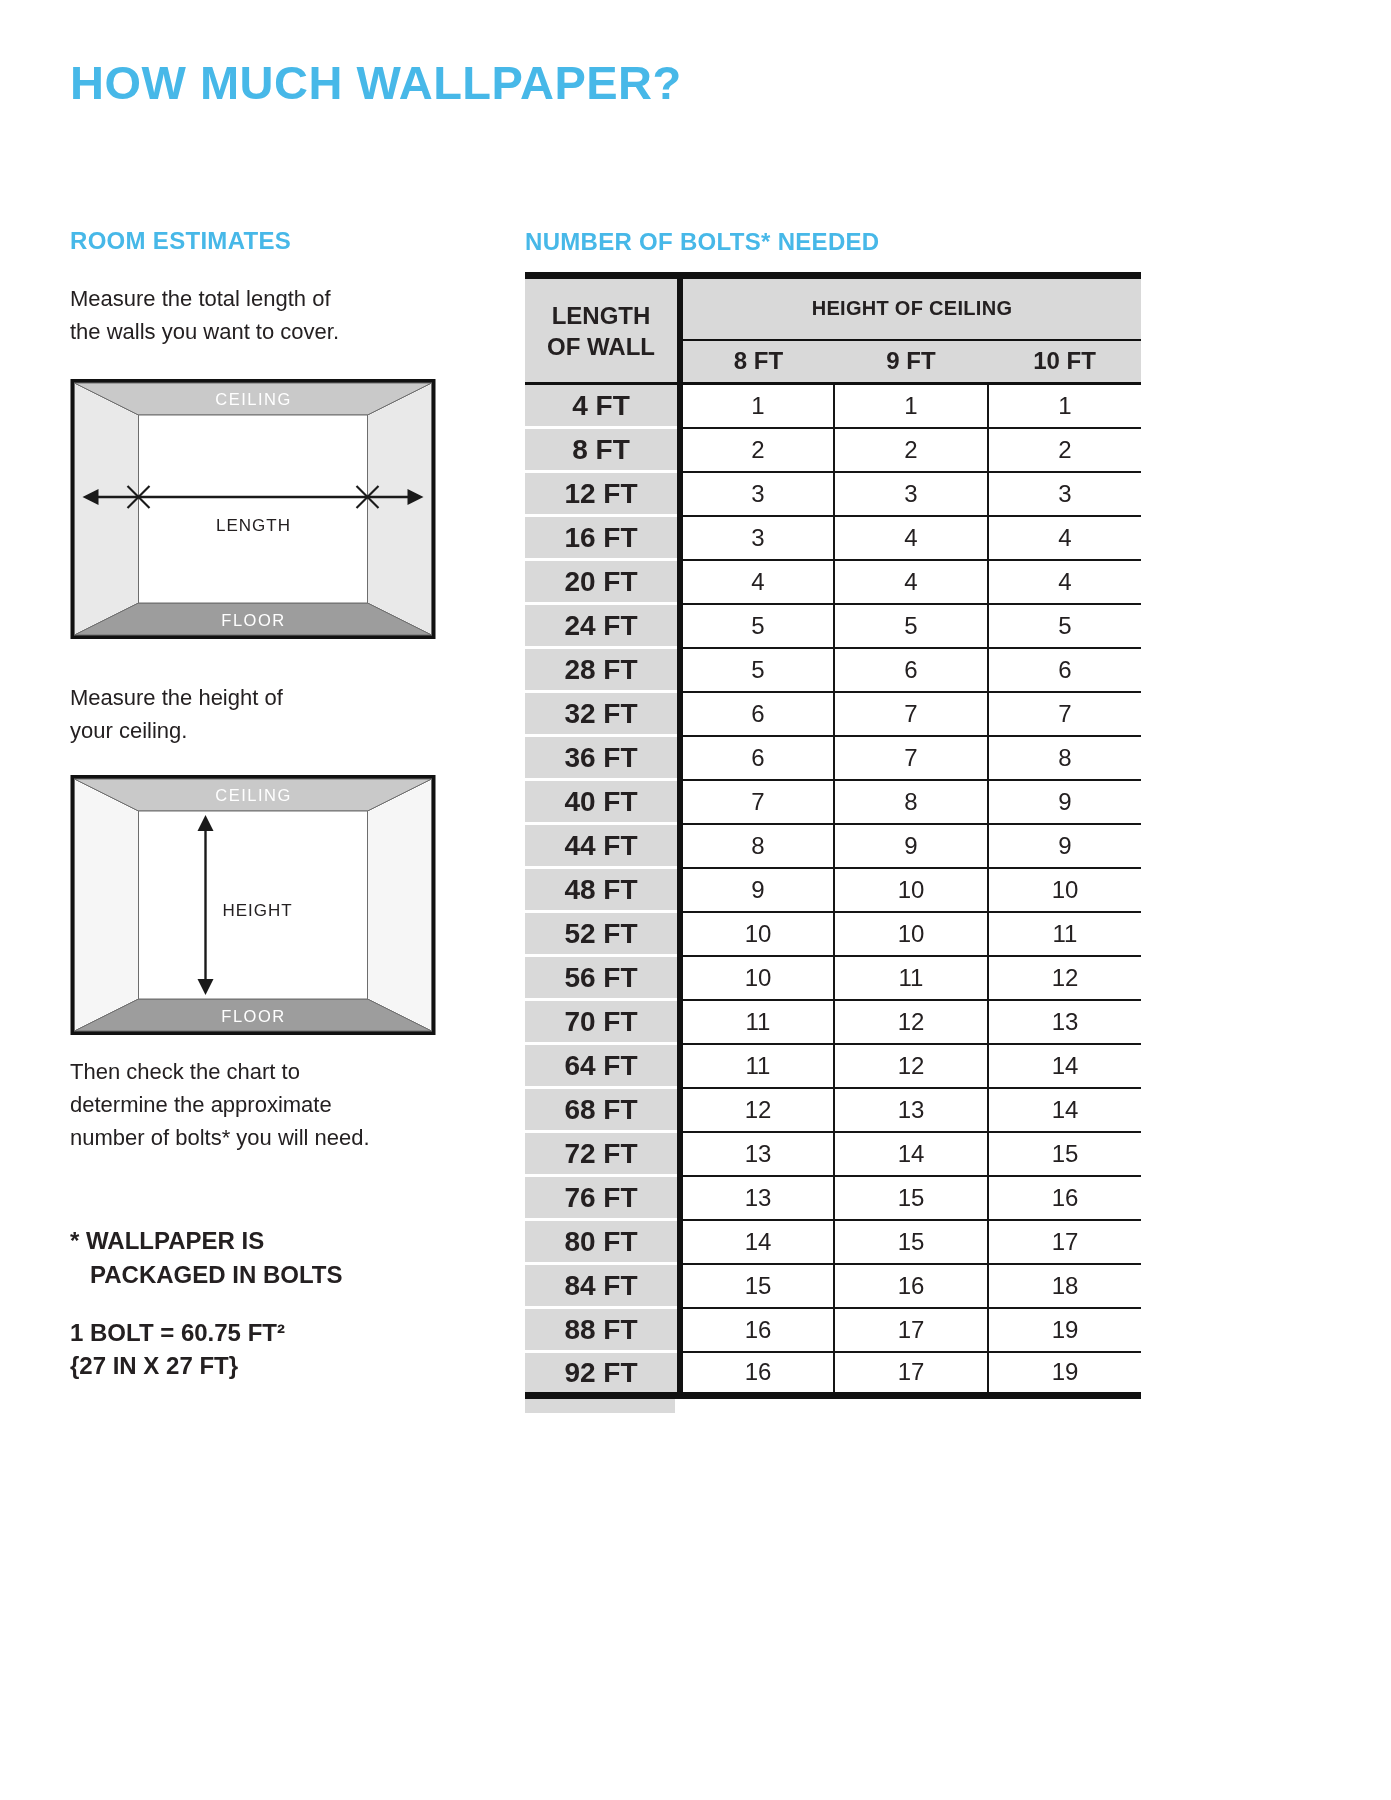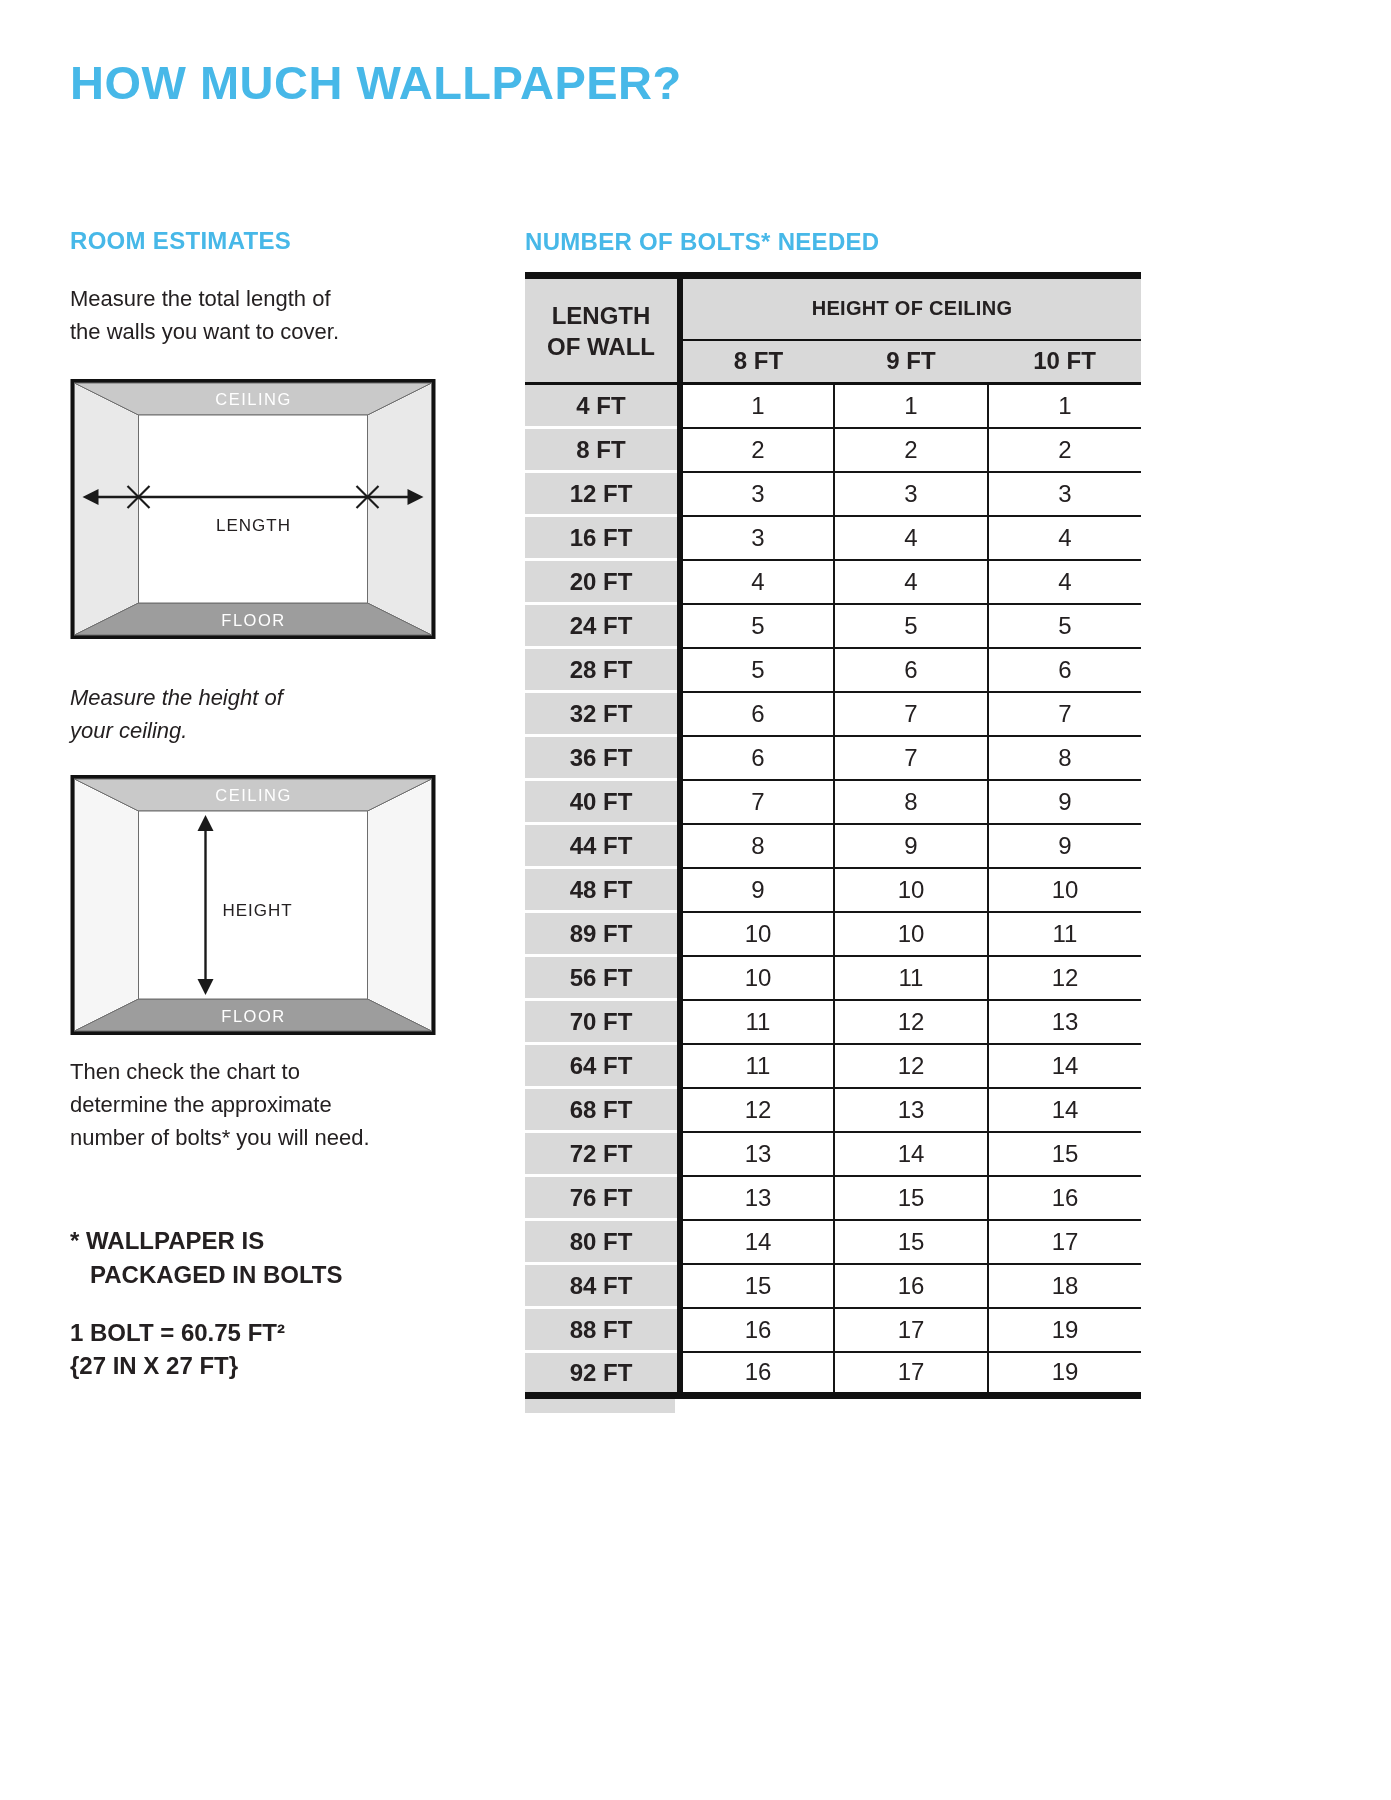--- a/index.html
+++ b/index.html
@@ -10,21 +10,21 @@
   .title { position:absolute; left:70px; top:55px; font-size:47px; font-weight:bold;
            color:#47b8e8; letter-spacing:0.5px; }
 
   
   .left-col { position:absolute; left:70px; top:227px; width:412px; }
   h2.sub { font-size:24px; font-weight:bold; color:#47b8e8; letter-spacing:0.3px; }
   p.step { font-size:22px; line-height:33px; white-space:pre-line; color:#242021; }
   .step1 { margin-top:27px; }
   svg.diagram { display:block; width:366px; height:260px; }
   .d1 { margin-top:31px; }
-  .step2 { margin-top:42px;font-style:italic; }
+  .step2 { margin-top:42px; }
   .d2 { margin-top:28px; }
   .step3 { margin-top:20px; }
   .footnote { margin-top:70px; font-size:24px; font-weight:bold; line-height:34px; }
   .footnote .indent { padding-left:20px; }
   .boltinfo { margin-top:24px; font-size:24px; font-weight:bold; line-height:33px; }
 
   
   .diagram .outer { fill:#ffffff; stroke:#111111; stroke-width:4; }
   .diagram .ceiling { fill:#c9c9c9; stroke:#6d6d6d; stroke-width:1; }
   .diagram .floor { fill:#9d9d9d; stroke:#6d6d6d; stroke-width:1; }
@@ -43,21 +43,21 @@
   .table-heading { font-size:24px; font-weight:bold; color:#47b8e8; text-align:left; letter-spacing:0.3px; }
   table.bolts { margin-top:16px; border-collapse:collapse; width:616px; table-layout:fixed;
                 border-top:7px solid #111; border-bottom:7px solid #111; }
   .bolts th, .bolts td { text-align:center; vertical-align:middle; }
   th.corner { background:#d9d9d9; border-right:6px solid #111; border-bottom:3px solid #111;
               font-size:24px; font-weight:bold; line-height:31px; white-space:pre-line; }
   th.group { background:#d9d9d9; height:64px; font-size:20px; font-weight:bold;
              border-bottom:2px solid #111; letter-spacing:0.3px; }
   tr.subhead th { background:#d9d9d9; height:44px; font-size:24px; font-weight:bold;
                   border-bottom:3px solid #111; }
-  .bolts td.row-label { background:#d9d9d9; font-weight:bold; font-size:24px;
+  .bolts td.row-label { background:#d9d9d9; font-weight:bold; font-size:28px;
                         border-right:6px solid #111; border-top:3px solid #fff; height:44px; }
   .bolts td.num { background:#fff; font-size:24px; border:2px solid #151515; height:44px; }
   .bolts td.num:last-child { border-right:none; }
   .gray-tab { width:150px; height:14px; background:#d9d9d9; }
 </style>
 </head>
 <body>
 
 <div class="page">
 
@@ -204,21 +204,21 @@
             <td class="num">9</td>
             <td class="num">9</td>
           </tr>
           <tr>
             <td class="row-label">48 FT</td>
             <td class="num">9</td>
             <td class="num">10</td>
             <td class="num">10</td>
           </tr>
           <tr>
-            <td class="row-label">89 FT</td>
+            <td class="row-label">52 FT</td>
             <td class="num">10</td>
             <td class="num">10</td>
             <td class="num">11</td>
           </tr>
           <tr>
             <td class="row-label">56 FT</td>
             <td class="num">10</td>
             <td class="num">11</td>
             <td class="num">12</td>
           </tr>

